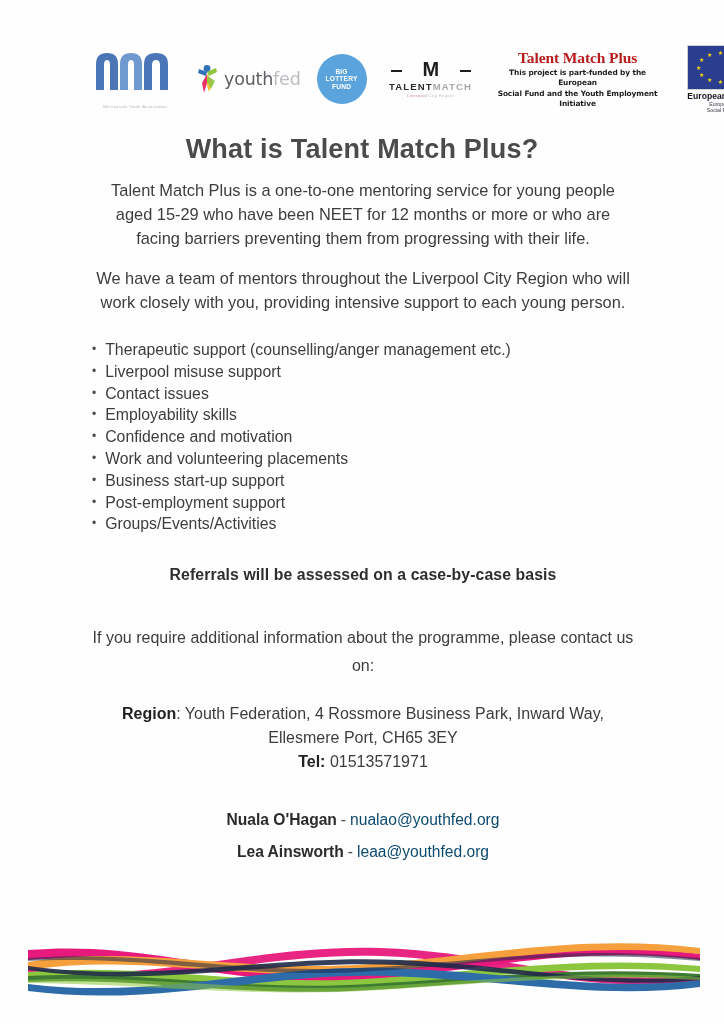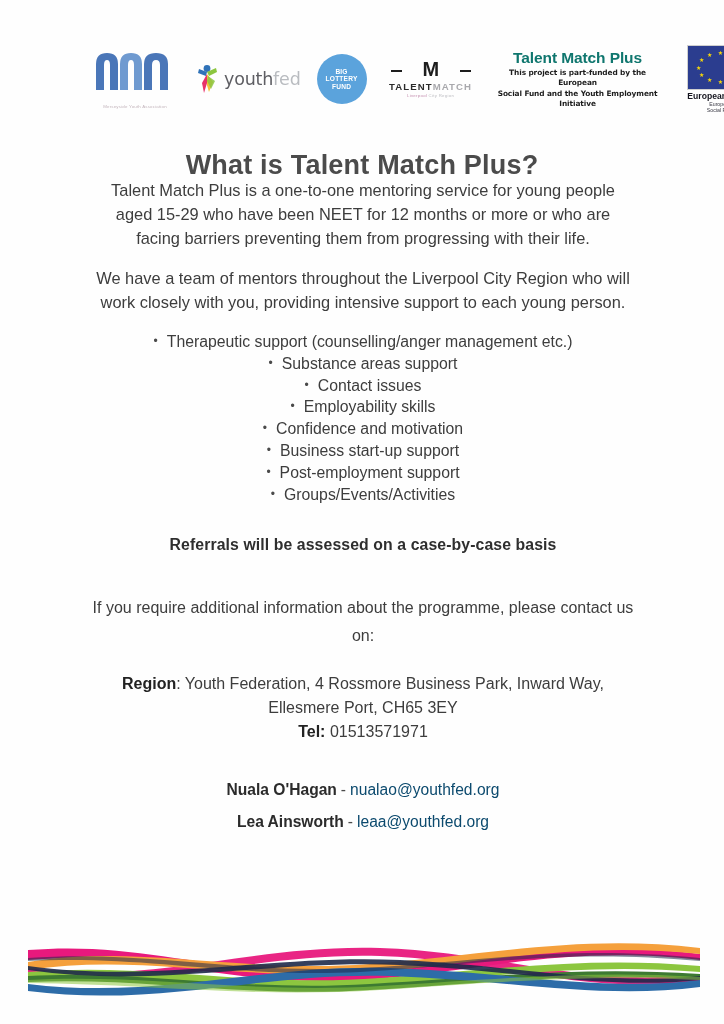--- a/index.html
+++ b/index.html
@@ -136,24 +136,24 @@
 
   .logo-tmp {
     flex: 0 0 auto;
     margin-left: 12px;
     width: 178px;
     text-align: center;
   }
   .tmp-title {
     font-size: 15.5px;
     font-weight: bold;
-    color: #0f766e;
+    color: #b91c1c;
     letter-spacing: -0.1px;
     line-height: 18px;
-    font-family: Liberation Sans, sans-serif;
+    font-family: Liberation Serif, serif;
   }
   .tmp-sub {
     font-size: 7.4px;
     line-height: 10px;
     color: #1c1c1c;
     font-weight: bold;
     letter-spacing: -0.1px;
     margin-top: 1px;
     font-family: "DejaVu Sans", sans-serif;
   }
@@ -188,21 +188,21 @@
   }
   .eu-sub {
     font-size: 5.2px;
     line-height: 6px;
     color: #3a3a45;
   }
 
   
   .title {
     position: absolute;
-    top: 132px;
+    top: 116px;
     left: 0;
     width: 724px;
     text-align: center;
     font-size: 27px;
     font-weight: bold;
     color: #4b4b4b;
     letter-spacing: .2px;
   }
 
   .content {
@@ -215,24 +215,23 @@
     text-align: center;
     font-size: 16.4px;
     line-height: 24px;
     color: #3d3d3d;
     margin: 0 0 18px 0;
   }
   .para.p1 { margin-bottom: 16px; }
   .para.p3 { margin-bottom: 0; }
 
   .bullets {
-    margin: 18px 0 0 0;
+    margin: 26px 0 0 0;
     padding: 0;
     list-style: none;
-    text-align: center;
   }
   .bullets li {
     font-size: 15.8px;
     line-height: 20.8px;
     color: #3d3d3d;
   }
   .bullets li::before {
     content: "\2022";
     display: inline-block;
     font-size: 12px;
@@ -365,24 +364,25 @@
 
   <h1 class="title">What is Talent Match Plus?</h1>
 
   <div class="content">
 
     <p class="para p1">Talent Match Plus is a one-to-one mentoring service for young people aged 15-29 who have been NEET for 12 months or more or who are facing barriers preventing them from progressing with their life.</p>
     <p class="para p2">We have a team of mentors throughout the Liverpool City Region who will work closely with you, providing intensive support to each young person.</p>
 
     <ul class="bullets">
       <li>Therapeutic support (counselling/anger management etc.)</li>
-      <li>Substance areas support</li>
+      <li>Liverpool misuse support</li>
       <li>Contact issues</li>
       <li>Employability skills</li>
       <li>Confidence and motivation</li>
+      <li>Work and volunteering placements</li>
       <li>Business start-up support</li>
       <li>Post-employment support</li>
       <li>Groups/Events/Activities</li>
     </ul>
 
     <p class="referral">Referrals will be assessed on a case-by-case basis</p>
 
     <p class="info">If you require additional information about the programme, please contact us on:</p>
 
     <p class="contact"><b>Region</b><span>: Youth Federation, 4 Rossmore Business Park, Inward Way, Ellesmere Port, CH65 3EY</span><br><b>Tel:</b> <span>01513571971</span></p>

